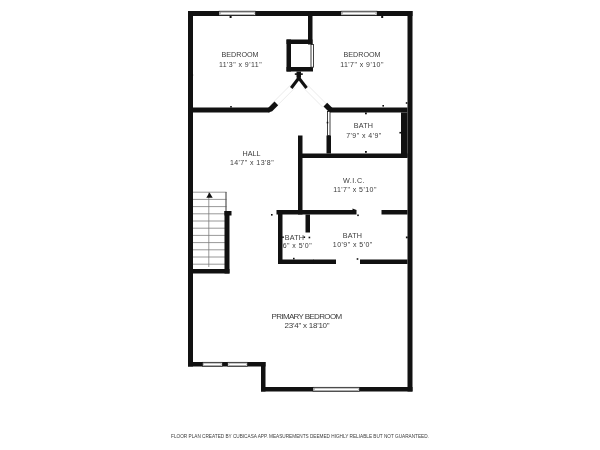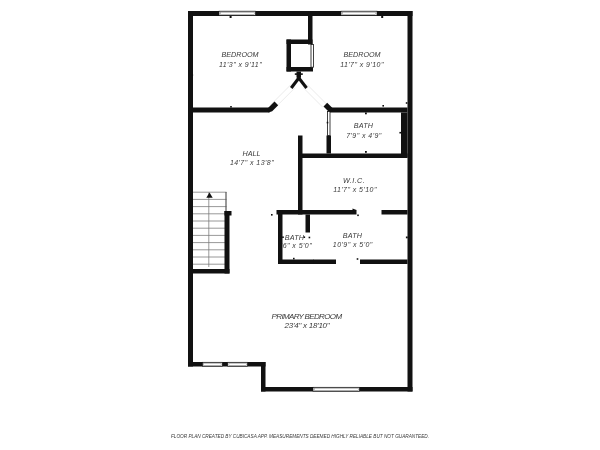--- a/index.html
+++ b/index.html
@@ -1,16 +1,16 @@
 <!DOCTYPE html>
 <html><head>
 <meta charset="utf-8">
 <style>
   html,body{margin:0;padding:0;background:#ffffff;}
-  .page{width:600px;height:450px;position:relative;background:#ffffff;overflow:hidden;font-style:italic;}
+  .page{width:600px;height:450px;position:relative;background:#ffffff;overflow:hidden;}
   svg{position:absolute;left:0;top:0;}
   text{font-family:"Liberation Sans",sans-serif;fill:#3a3a3a;}
 </style>
 </head>
 <body>
 <div class="page">
 <svg width="600" height="450" viewBox="0 0 600 450">
   <defs>
         <clipPath id="bs">
           <rect x="279" y="240" width="45" height="12"></rect>

